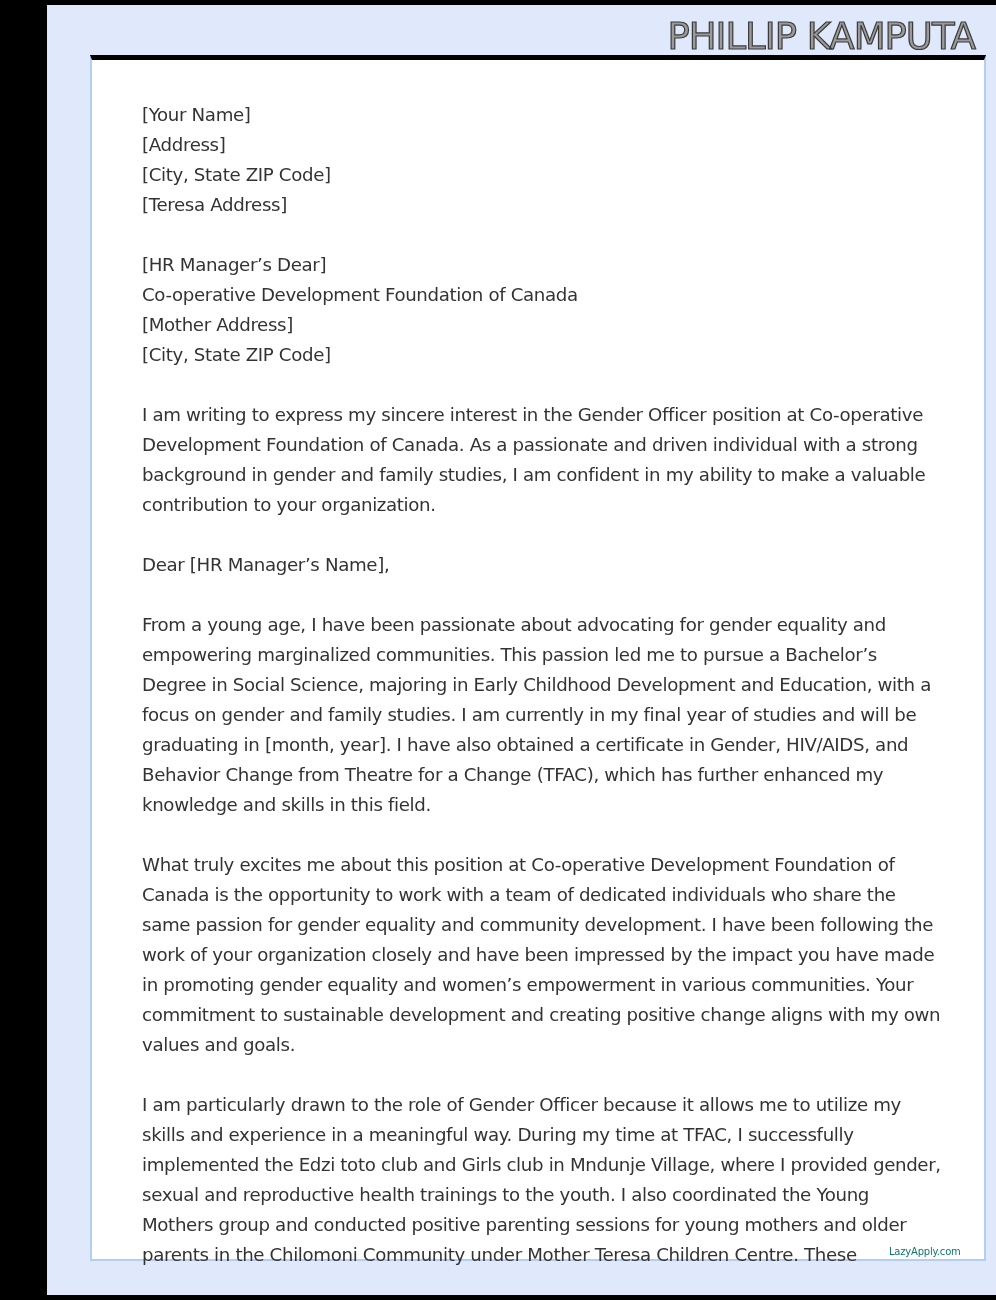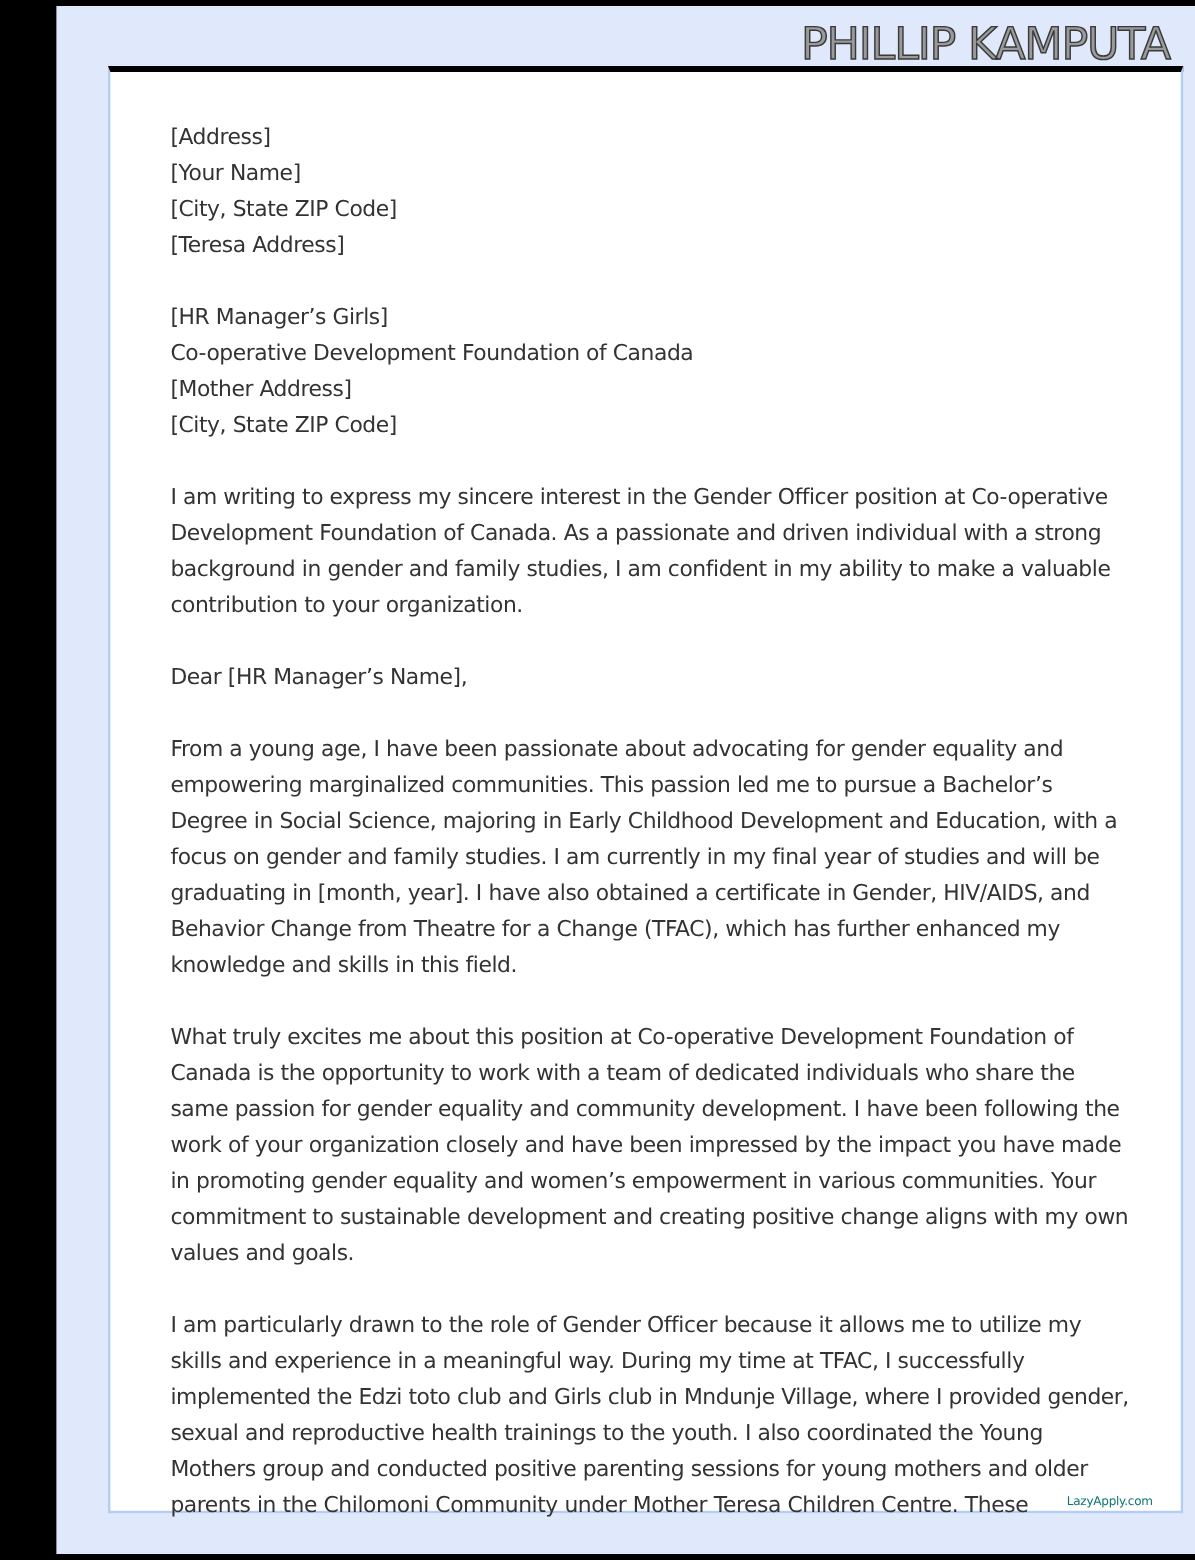--- a/index.html
+++ b/index.html
@@ -71,27 +71,27 @@
 </head>
 <body>
 
 <div class="frame">
   <div class="header-name">PHILLIP KAMPUTA</div>
 
   <div class="paper"></div>
 
   <div class="letter">
     <p>
+      <span class="line">[Your Name]</span>
       <span class="line">[Address]</span>
-      <span class="line">[Your Name]</span>
       <span class="line">[City, State ZIP Code]</span>
       <span class="line">[Teresa Address]</span>
     </p>
     <p>
-      <span class="line">[HR Manager’s Girls]</span>
+      <span class="line">[HR Manager’s Dear]</span>
       <span class="line">Co-operative Development Foundation of Canada</span>
       <span class="line">[Mother Address]</span>
       <span class="line">[City, State ZIP Code]</span>
     </p>
     <p>I am writing to express my sincere interest in the Gender Officer position at Co-operative Development Foundation of Canada. As a passionate and driven individual with a strong background in gender and family studies, I am confident in my ability to make a valuable contribution to your organization.</p>
     <p>Dear [HR Manager’s Name],</p>
     <p>From a young age, I have been passionate about advocating for gender equality and empowering marginalized communities. This passion led me to pursue a Bachelor’s Degree in Social Science, majoring in Early Childhood Development and Education, with a focus on gender and family studies. I am currently in my final year of studies and will be graduating in [month, year]. I have also obtained a certificate in Gender, HIV/AIDS, and Behavior Change from Theatre for a Change (TFAC), which has further enhanced my knowledge and skills in this field.</p>
     <p>What truly excites me about this position at Co-operative Development Foundation of Canada is the opportunity to work with a team of dedicated individuals who share the same passion for gender equality and community development. I have been following the work of your organization closely and have been impressed by the impact you have made in promoting gender equality and women’s empowerment in various communities. Your commitment to sustainable development and creating positive change aligns with my own values and goals.</p>
     <p>I am particularly drawn to the role of Gender Officer because it allows me to utilize my skills and experience in a meaningful way. During my time at TFAC, I successfully implemented the Edzi toto club and Girls club in Mndunje Village, where I provided gender, sexual and reproductive health trainings to the youth. I also coordinated the Young Mothers group and conducted positive parenting sessions for young mothers and older parents in the Chilomoni Community under Mother Teresa Children Centre. These</p>
   </div>

